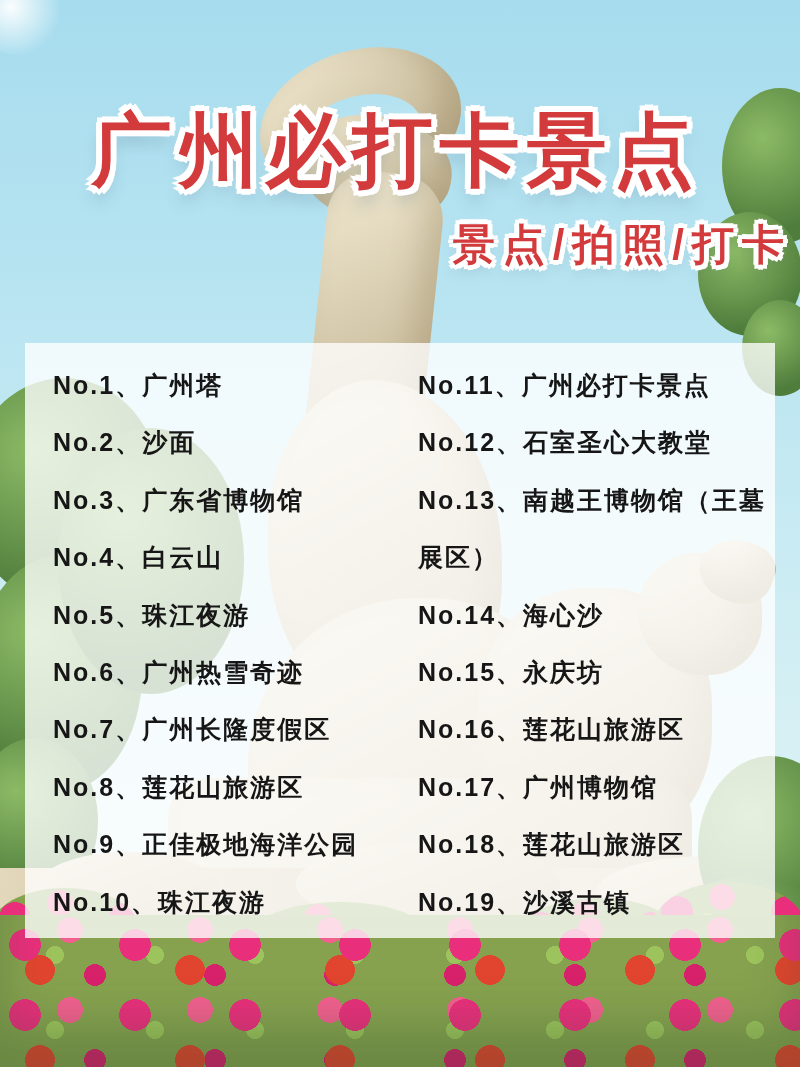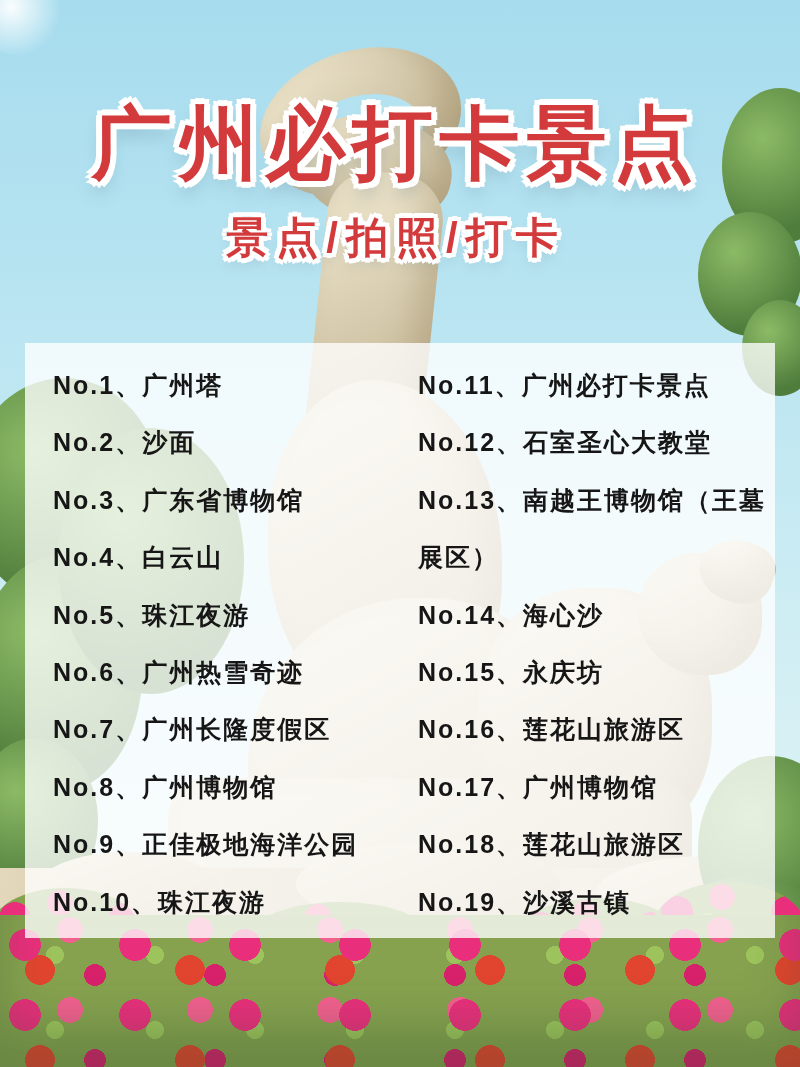--- a/index.html
+++ b/index.html
@@ -63,31 +63,31 @@
     background-size:110px 70px,130px 80px,150px 90px,120px 85px,90px 60px,100px 75px;}
   .flower-strip{left:0;top:915px;width:800px;height:152px;
     box-shadow:inset 0 -40px 50px rgba(35,70,40,.28);}
   .fc{border-radius:50%;}
   .fc1{left:-10px;top:888px;width:150px;height:84px;}
   .fc2{left:248px;top:902px;width:184px;height:74px;}
   .fc3{left:516px;top:898px;width:164px;height:78px;}
   .fc4{left:652px;top:882px;width:154px;height:94px;}
 
   
-  .headline{position:absolute;left:0;top:100px;width:792px;text-align:center;z-index:6;}
+  .headline{position:absolute;left:0;top:107px;width:792px;text-align:center;z-index:6;}
   .title{font-size:80px;line-height:1.1;font-weight:900;color:var(--accent);letter-spacing:7px;
     text-shadow:
       -5px -5px 0 #fff,5px -5px 0 #fff,-5px 5px 0 #fff,5px 5px 0 #fff,
       -6px 0 0 #fff,6px 0 0 #fff,0 -6px 0 #fff,0 6px 0 #fff,
       0 12px 16px rgba(90,120,140,.35);}
   .subtitle{margin-top:22px;font-size:42px;font-weight:900;color:var(--accent);letter-spacing:8px;
     text-shadow:
       -4px -4px 0 #fff,4px -4px 0 #fff,-4px 4px 0 #fff,4px 4px 0 #fff,
       -5px 0 0 #fff,5px 0 0 #fff,0 -5px 0 #fff,0 5px 0 #fff,
-      0 8px 12px rgba(90,120,140,.3);}
+      0 8px 12px rgba(90,120,140,.3); text-align: right;}
 
   
   .panel{position:absolute;left:25px;top:343px;width:750px;height:595px;z-index:5;
     background:rgba(255,255,255,.78);display:flex;padding:14px 0 0 28px;}
   .col{list-style:none;font-size:25px;font-weight:900;color:var(--list-color);
     letter-spacing:2px;word-break:break-all;}
   .col li{line-height:57.4px;white-space:normal;}
   .col-left{width:365px;}
   .col-right{width:355px;margin-left:0;}
 </style>
@@ -139,21 +139,21 @@
 
   <div class="panel">
     <ul class="col col-left" id="col-left">
         <li>No.1、广州塔</li>
         <li>No.2、沙面</li>
         <li>No.3、广东省博物馆</li>
         <li>No.4、白云山</li>
         <li>No.5、珠江夜游</li>
         <li>No.6、广州热雪奇迹</li>
         <li>No.7、广州长隆度假区</li>
-        <li>No.8、广州博物馆</li>
+        <li>No.8、莲花山旅游区</li>
         <li>No.9、正佳极地海洋公园</li>
         <li>No.10、珠江夜游</li>
       </ul>
     <ul class="col col-right" id="col-right">
         <li>No.11、广州必打卡景点</li>
         <li>No.12、石室圣心大教堂</li>
         <li>No.13、南越王博物馆（王墓展区）</li>
         <li>No.14、海心沙</li>
         <li>No.15、永庆坊</li>
         <li>No.16、莲花山旅游区</li>

